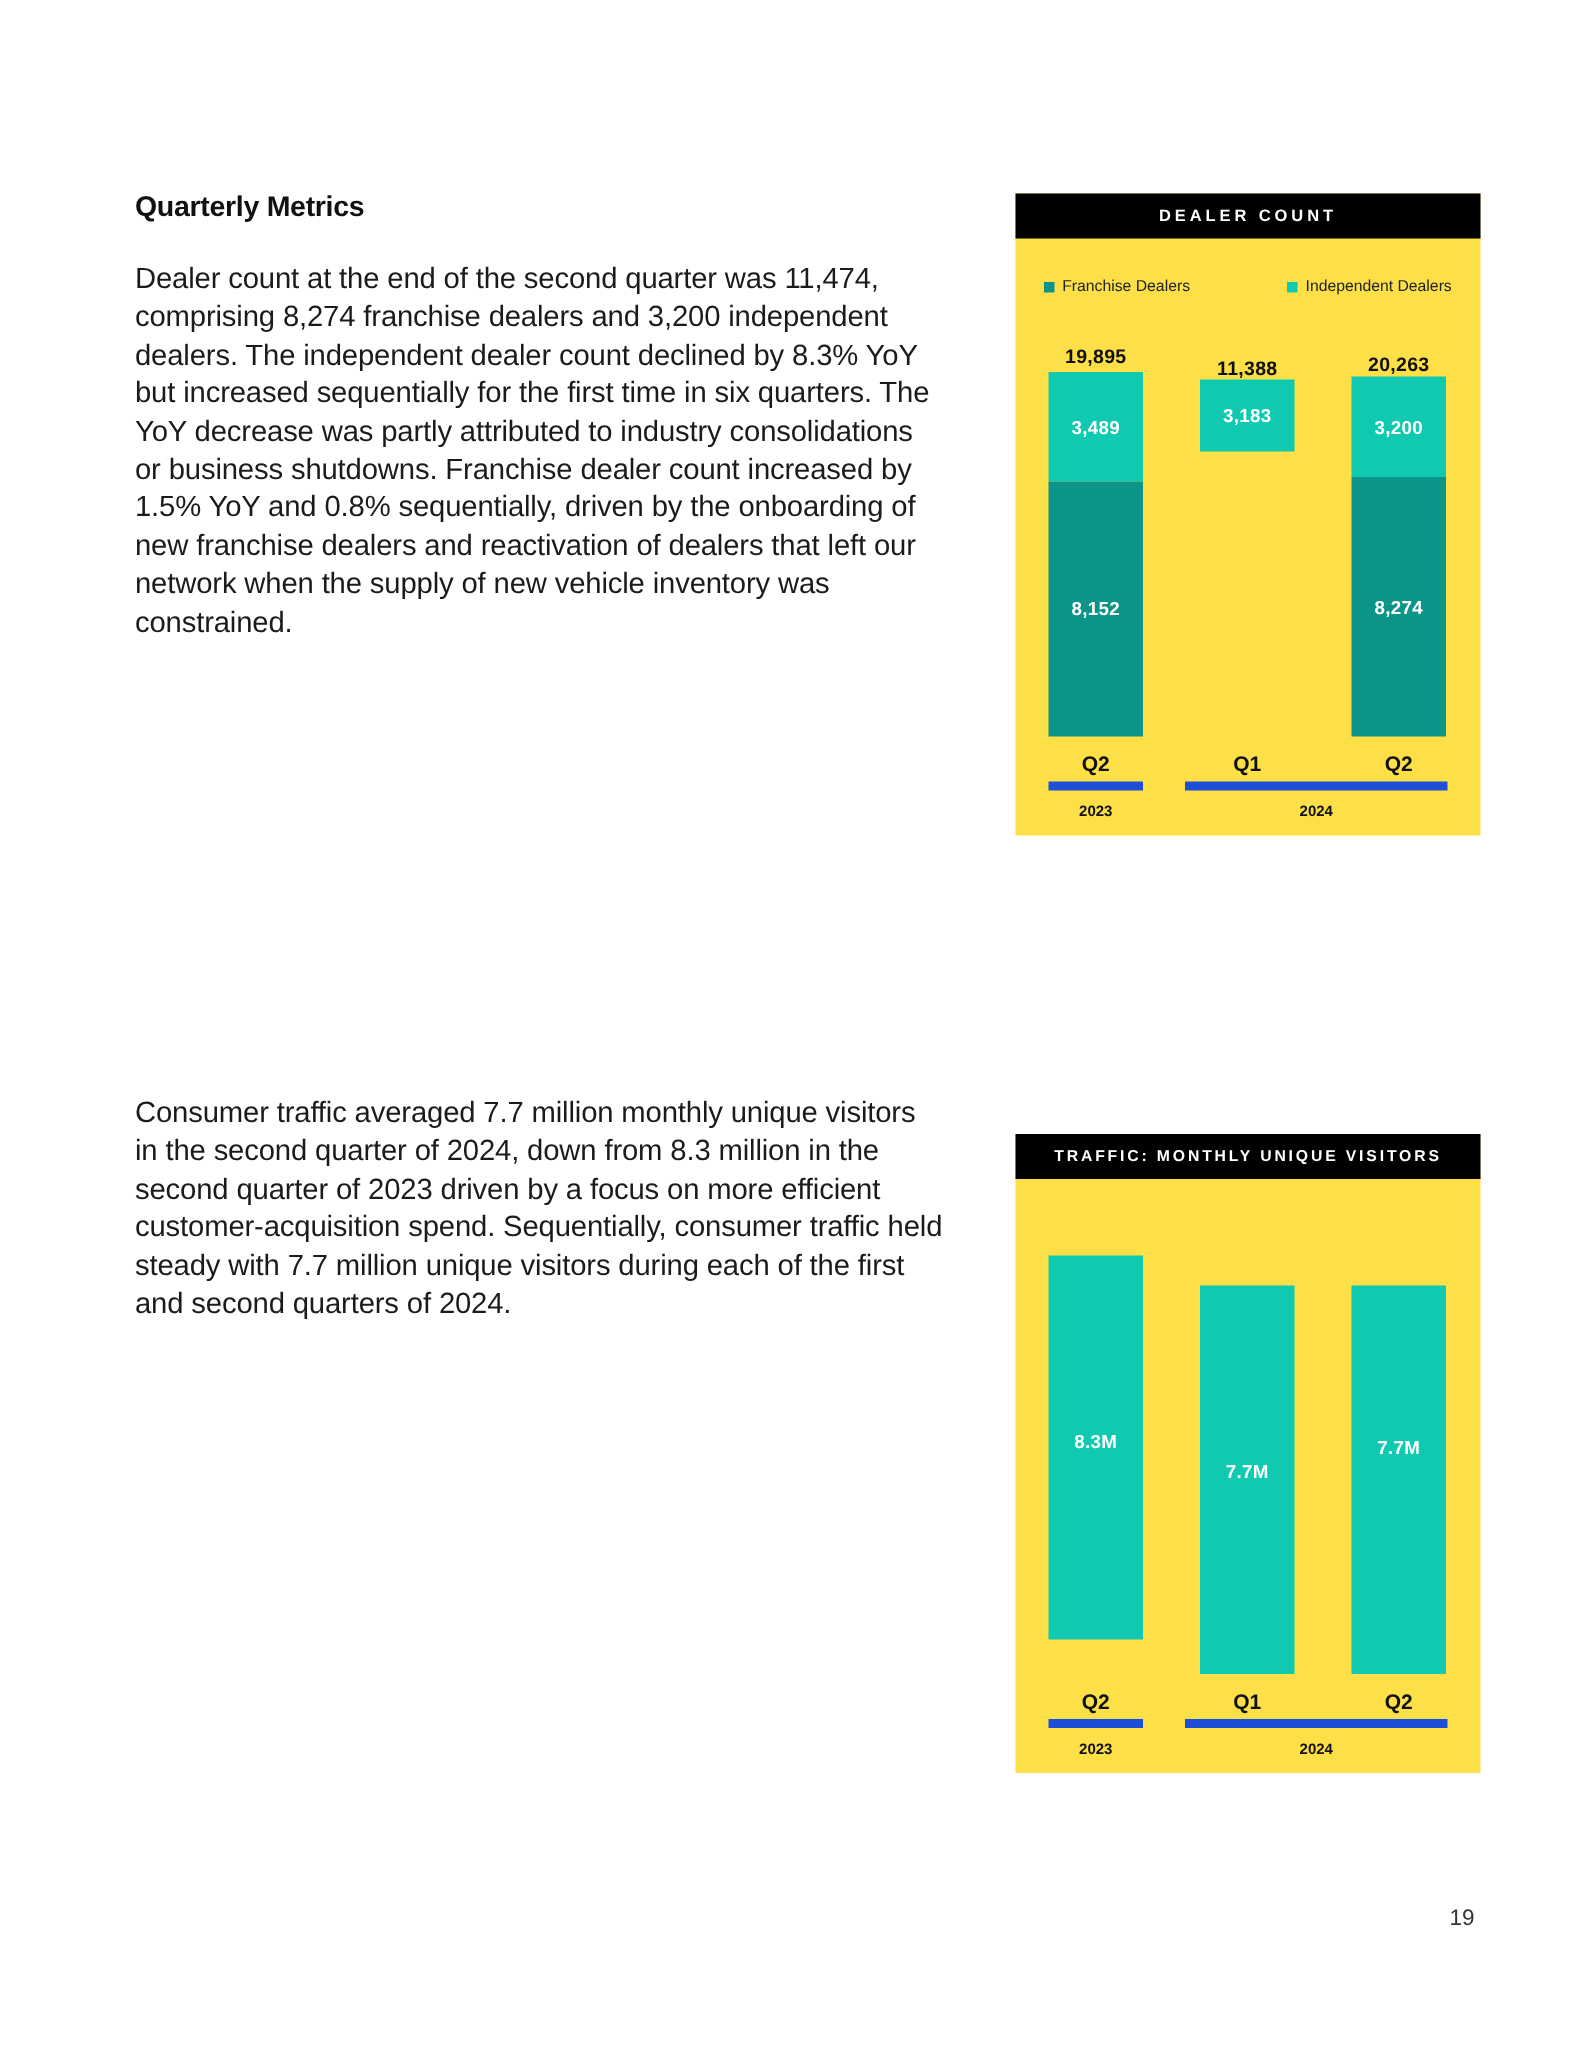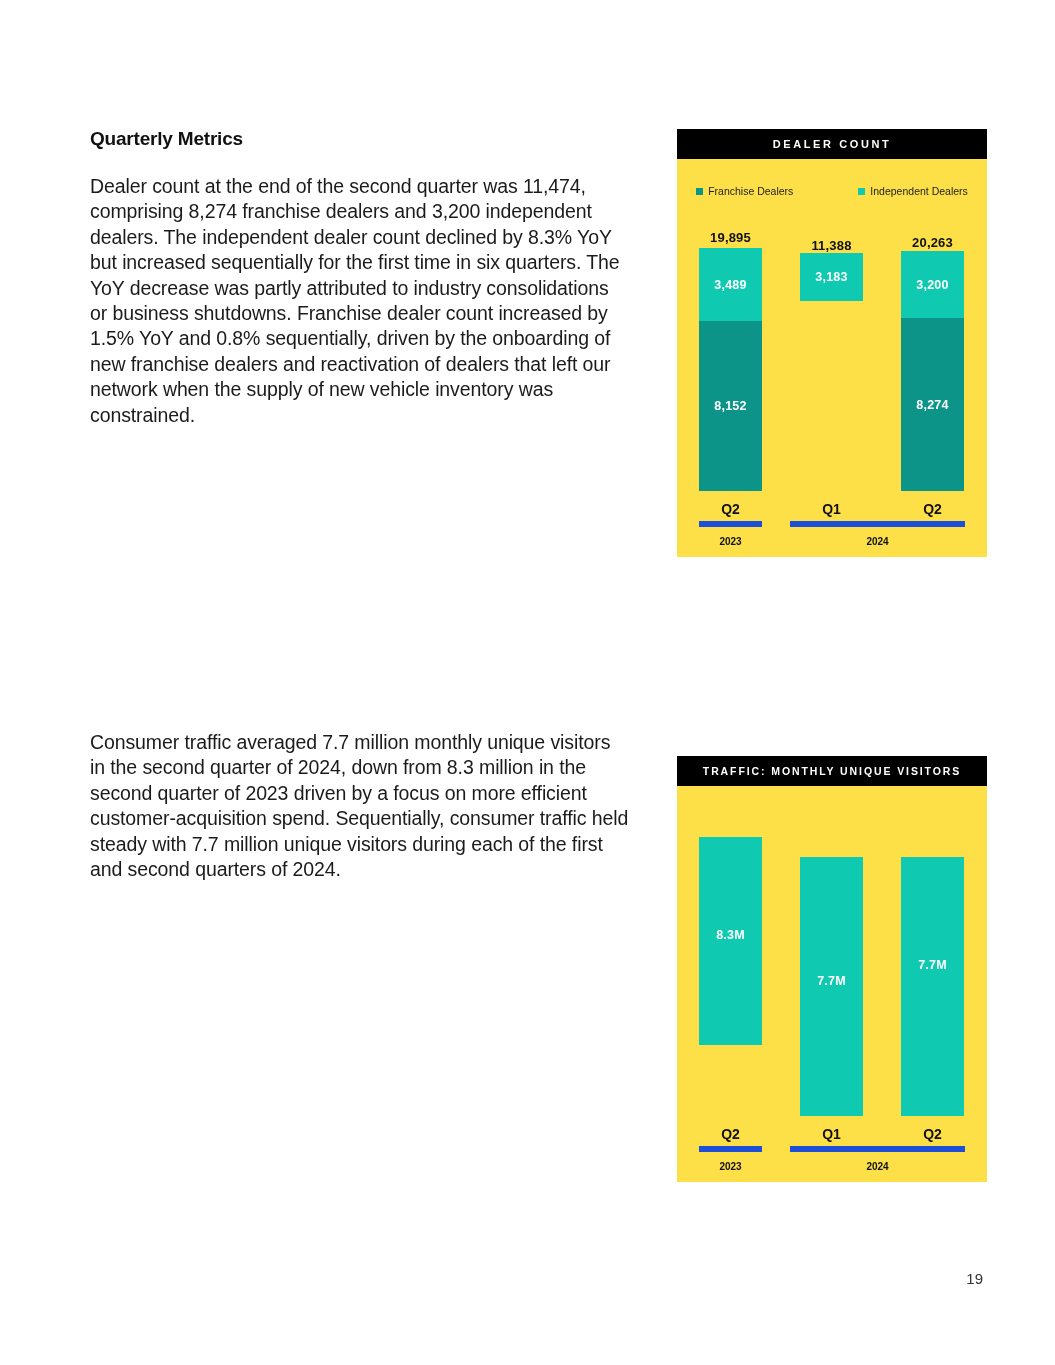--- a/index.html
+++ b/index.html
@@ -233,21 +233,21 @@
   </div>
 </div>
 
 <div class="chart-card" id="card-traffic">
   <div class="card-header">TRAFFIC: MONTHLY UNIQUE VISITORS</div>
   <div class="card-body">
     <div class="plot">
 
       <div class="bar-col c0">
         <div class="bar-stack" style="height:279px">
-          <div class="seg seg-solid" style="height:208px; align-items:flex-start; padding-top:91px; box-sizing:border-box;">8.3M</div>
+          <div class="seg seg-solid" style="height:256px; align-items:flex-start; padding-top:117px; box-sizing:border-box;">8.3M</div>
         </div>
         <div class="tick-label">Q2</div>
       </div>
 
       <div class="bar-col c1">
         <div class="bar-stack" style="height:259px">
           <div class="seg seg-solid" style="height:259px; align-items:flex-start; padding-top:117px; box-sizing:border-box;">7.7M</div>
         </div>
         <div class="tick-label">Q1</div>
       </div>

